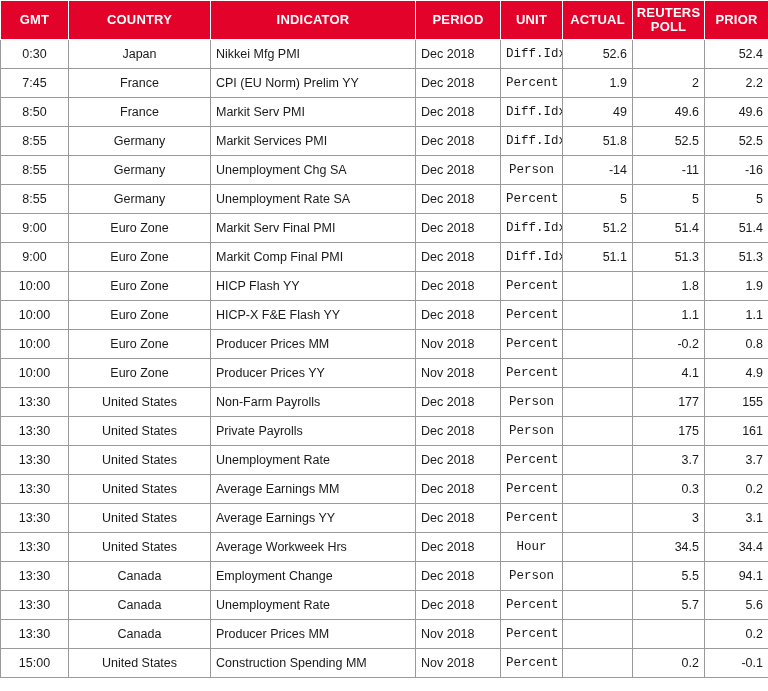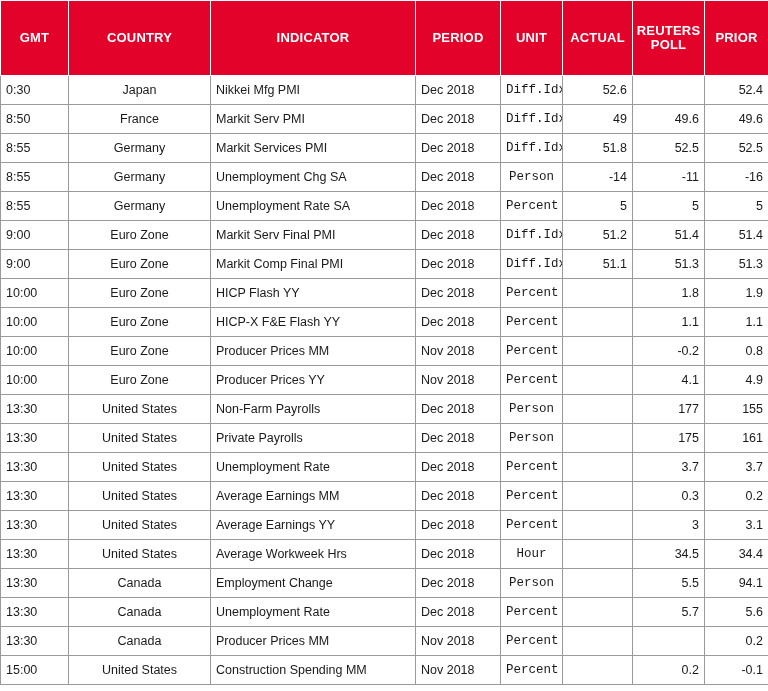--- a/index.html
+++ b/index.html
@@ -19,21 +19,21 @@
     table-layout: fixed;
   }
   table.econ-calendar th {
     background: #e3022a;
     color: #ffffff;
     font-weight: bold;
     font-size: 13px;
     text-align: center;
     vertical-align: middle;
     border: 1px solid #ffffff;
-    padding: 18px 3px;
+    padding: 0 3px;
     line-height: 1.05;
     height: 38px;
     letter-spacing: 0.2px;
   }
   table.econ-calendar td {
     border: 1px solid #9a9a9a;
     font-size: 12.5px;
     color: #1a1a1a;
     height: 26px;
     padding: 1px 5px;
@@ -44,21 +44,21 @@
   
   col.c-gmt      { width: 68px; }
   col.c-country  { width: 142px; }
   col.c-indicator{ width: 205px; }
   col.c-period   { width: 85px; }
   col.c-unit     { width: 62px; }
   col.c-actual   { width: 70px; }
   col.c-reuters  { width: 72px; }
   col.c-prior    { width: 64px; }
 
-  td.gmt      { text-align: left; margin-left: 19px; }
+  td.gmt      { text-align: center; margin-left: 19px; }
   td.country  { text-align: center; }
   td.indicator{ text-align: left; margin-left: 44px; }
   td.period   { }
   td.unit     { text-align: center; font-family: Liberation Mono, monospace; }
   td.num      { text-align: right; padding-right: 6px; }
 </style>
 </head>
 <body>
 
 <table class="econ-calendar">
@@ -89,20 +89,30 @@
         <td class="gmt">0:30</td>
         <td class="country">Japan</td>
         <td class="indicator">Nikkei Mfg PMI</td>
         <td class="period">Dec 2018</td>
         <td class="unit">Diff.Idx</td>
         <td class="num">52.6</td>
         <td class="num"></td>
         <td class="num">52.4</td>
       </tr>
       <tr>
+        <td class="gmt">7:45</td>
+        <td class="country">France</td>
+        <td class="indicator">CPI (EU Norm) Prelim YY</td>
+        <td class="period">Dec 2018</td>
+        <td class="unit">Percent</td>
+        <td class="num">1.9</td>
+        <td class="num">2</td>
+        <td class="num">2.2</td>
+      </tr>
+      <tr>
         <td class="gmt">8:50</td>
         <td class="country">France</td>
         <td class="indicator">Markit Serv PMI</td>
         <td class="period">Dec 2018</td>
         <td class="unit">Diff.Idx</td>
         <td class="num">49</td>
         <td class="num">49.6</td>
         <td class="num">49.6</td>
       </tr>
       <tr>

